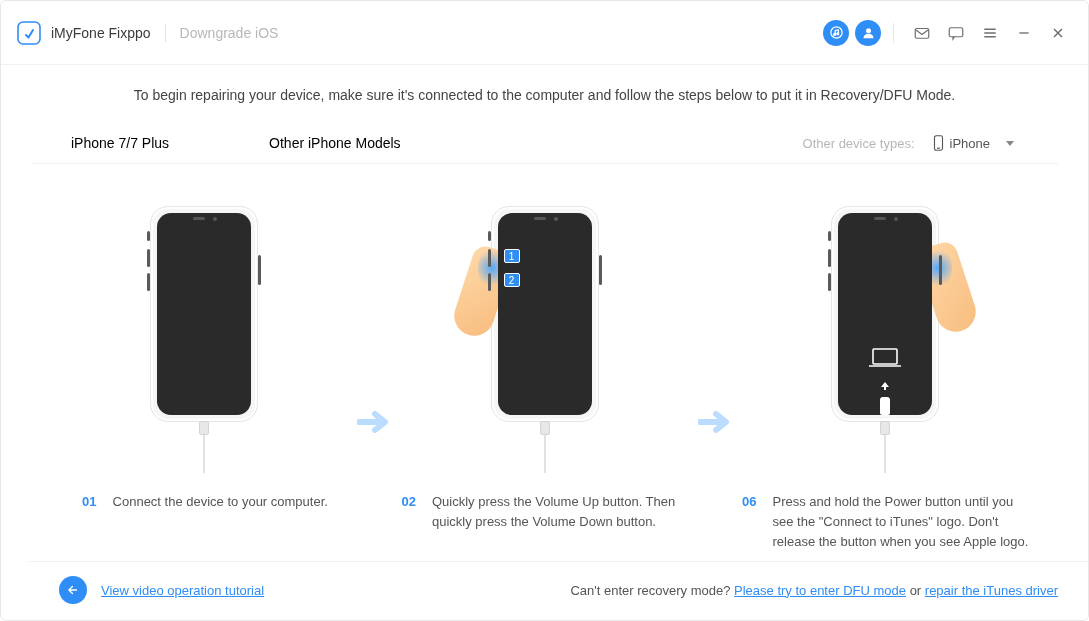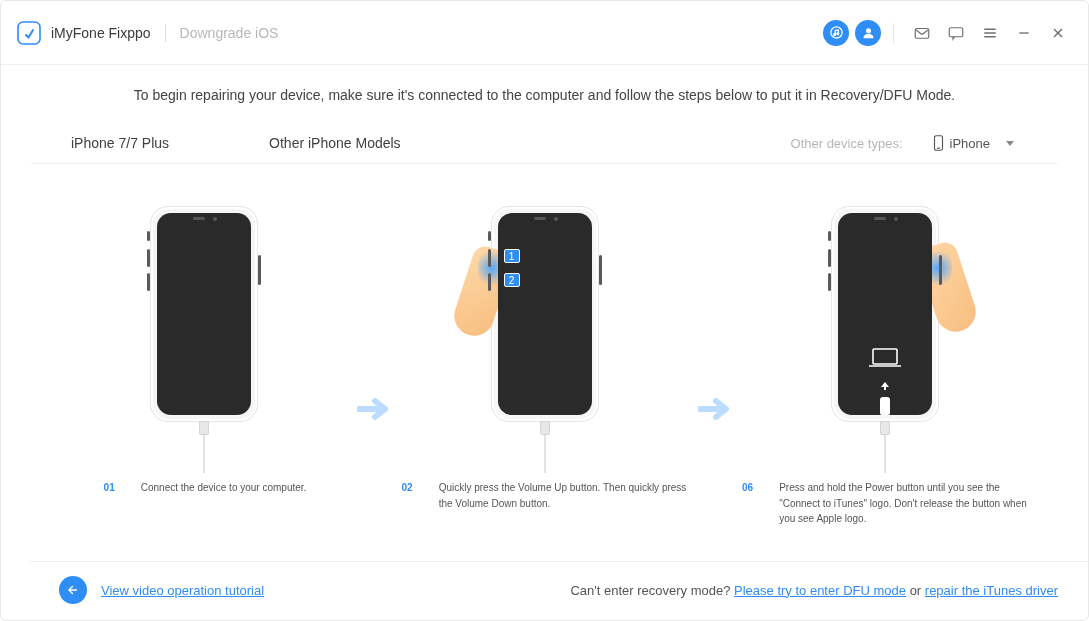--- a/index.html
+++ b/index.html
@@ -68,33 +68,33 @@
     display:flex;
     align-items:center;
     border-bottom:1px solid #f1f1f1;
     padding: 0 40px 0 40px;
     gap: 0;
   }
   .tab {
     padding: 12px 0;
     margin-right: 100px;
     font-size:14px;
-    color:#404040;
+    color:#000000;
     cursor:pointer;
   }
   .tab.active {
     color:#2f8df6;
     border-bottom:2px solid #2f8df6;
     margin-bottom:-1px;
   }
   .tabs-spacer { flex:1; }
   .other-types {
     display:flex; align-items:center;
     font-size:13px; color:#b6b6b6;
-    gap:24px;
+    gap:12px;
   }
   .device-select {
     display:flex; align-items:center;
     color:#555; font-size:13px;
     gap:6px;
     padding: 4px 28px 4px 6px;
     cursor:pointer;
     position:relative;
   }
   .device-select .caret {
@@ -233,25 +233,26 @@
   }
   .itunes-screen .conn-plug::after{
     content:"";
     position:absolute;
     bottom:-100px; left:50%; transform:translateX(-50%);
     width:3px; height:100px; background:#fff;
   }
 
   .step-text {
     display:flex;
-    gap:26px;
-    font-size:10px;
+    gap:16px;
+    font-size:13px;
     color:#555;
     line-height:1.55;
     padding: 4px 0 0 2px;
+    margin-top: 12px;
   }
   .step-num {
     color:#2f8df6;
     font-weight:600;
   }
 
   
   .footer {
     border-top:1px solid #f0f0f0;
     padding: 14px 30px 16px;

